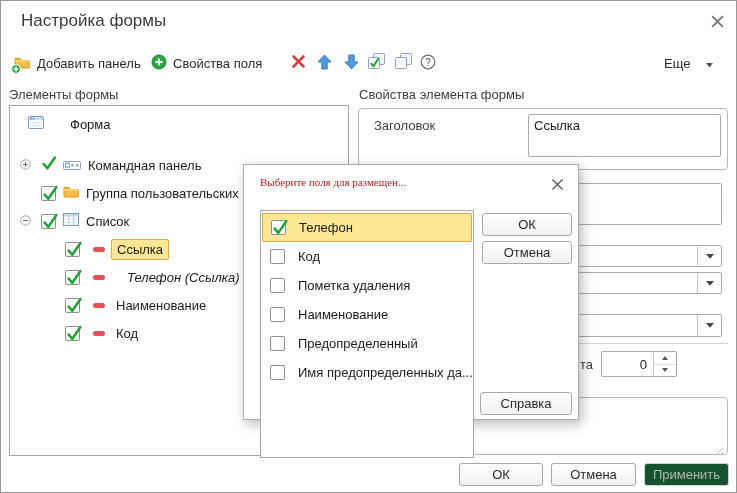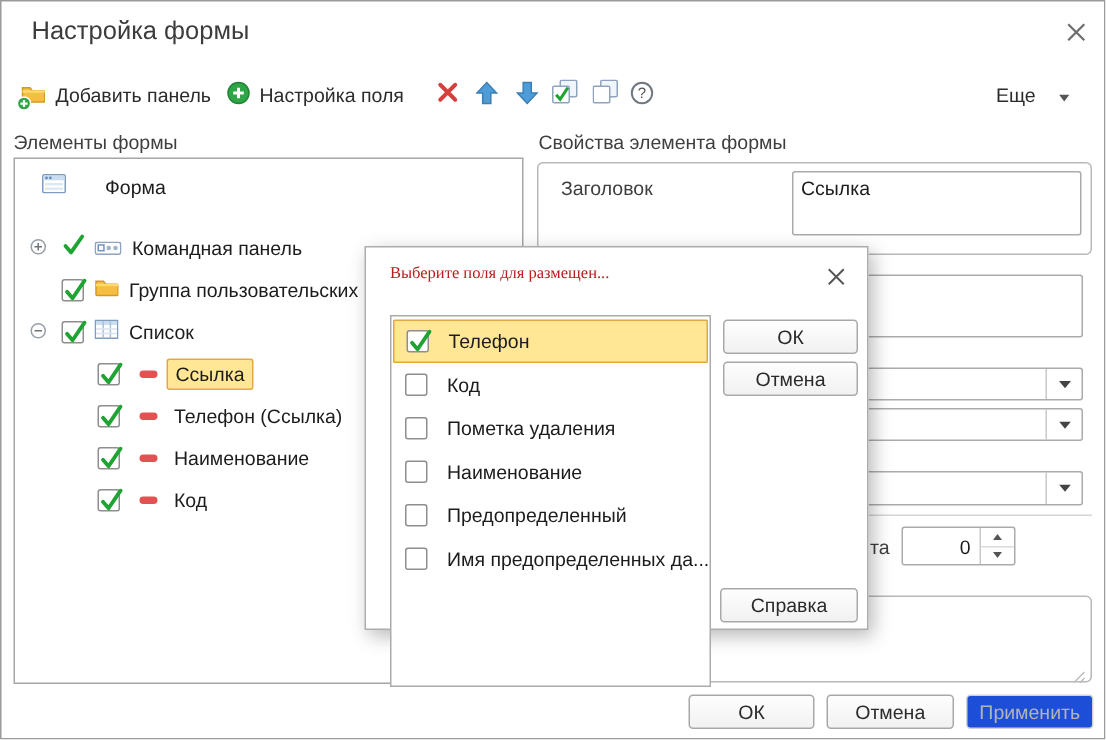--- a/index.html
+++ b/index.html
@@ -31,21 +31,21 @@
   .sepline { height:1px; background:#d5d5d5; }
 
   .spin { left:600px; top:350px; width:76px; height:26px; border:1px solid #ababab; border-radius:2px; background:#fff; }
   .spin .val { position:absolute; left:0; top:0; bottom:0; right:24px; text-align:right; padding:5px 5px 0 0; }
   .spin .arrows { position:absolute; right:0; top:0; bottom:0; width:23px; border-left:1px solid #c9c9c9; display:flex; flex-direction:column; }
   .spin .arrows div { flex:1; display:flex; align-items:center; justify-content:center; cursor:pointer; }
   .spin .arrows div:first-child { border-bottom:1px solid #dcdcdc; }
 
   .btn { display:flex; align-items:center; justify-content:center; background:linear-gradient(#fefefe,#f1f1f1);
          border:1px solid #a8a8a8; border-radius:3px; color:#2b2b2b; cursor:pointer; }
-  .btn.disabled { color:#b4b4b4; border-color:#d2d2d2; background:#1d4ed8; cursor:default; }
+  .btn.disabled { color:#b4b4b4; border-color:#d2d2d2; background:#14532d; cursor:default; }
 
   .modal { left:242px; top:163px; width:336px; height:256px; background:#fff; border:1px solid #acacac;
            box-shadow:3px 4px 12px rgba(0,0,0,.28); z-index:10; }
   .modal-title { position:absolute; left:16px; top:11px; font-size:11px; color:#b91c1c;font-family:Liberation Serif, serif; }
   .mlist { position:absolute; left:16px; top:45px; width:214px; height:248px; border:1px solid #ababab; background:#fff; padding-top:2px; }
   .mrow { display:flex; align-items:center; gap:13px; height:29px; padding-left:9px; cursor:default; }
   .mrow.sel { background:#ffe795; border:1px solid #e3a93c; margin:0 1px; padding-left:8px; border-radius:1px; }
   .grip { width:9px; height:9px; }
 </style>
 </head>
@@ -76,21 +76,21 @@
     <span>Добавить панель</span>
   </div>
 
   <div class="abs tbtn" style="left:150px; top:50px;">
     <span>
       <svg width="16" height="16" viewBox="0 0 16 16">
           <circle cx="8" cy="8" r="7" fill="#2ea546" stroke="#1e8534"></circle>
           <path d="M8 4.5v7M4.5 8h7" stroke="#fff" stroke-width="2"></path>
         </svg>
     </span>
-    <span>Настройка поля</span>
+    <span>Свойства поля</span>
   </div>
 
   <div class="abs icon-btn" style="left:285px; top:50px;">
     <span>
       <svg width="15" height="15" viewBox="0 0 15 15">
           <path d="M2.5 2.5 12.5 12.5 M12.5 2.5 2.5 12.5" stroke="#d6403c" stroke-width="2.6" stroke-linecap="round"></path>
         </svg>
     </span>
   </div>
   <div class="abs icon-btn" style="left:311px; top:50px;">
@@ -232,21 +232,21 @@
       <span class="hl" style="margin-left:6px;">Ссылка</span>
     </div>
 
     <div class="trow" style="padding-left:55px;">
       <span class="cb">
         <svg width="17" height="17" viewBox="0 0 16 16">
             <path d="M2.5 9l3.5 4 7.5-11" fill="none" stroke="#1fa332" stroke-width="2.4" stroke-linecap="round" stroke-linejoin="round"></path>
           </svg>
       </span>
       <span class="dash" style="margin-left:13px;"></span>
-      <span style="margin-left:11px;">Телефон (Ссылка)</span>
+      <span style="margin-left:22px;font-style:italic;">Телефон (Ссылка)</span>
     </div>
 
     <div class="trow" style="padding-left:55px;">
       <span class="cb">
         <svg width="17" height="17" viewBox="0 0 16 16">
             <path d="M2.5 9l3.5 4 7.5-11" fill="none" stroke="#1fa332" stroke-width="2.4" stroke-linecap="round" stroke-linejoin="round"></path>
           </svg>
       </span>
       <span class="dash" style="margin-left:13px;"></span>
       <span style="margin-left:11px;">Наименование</span>

